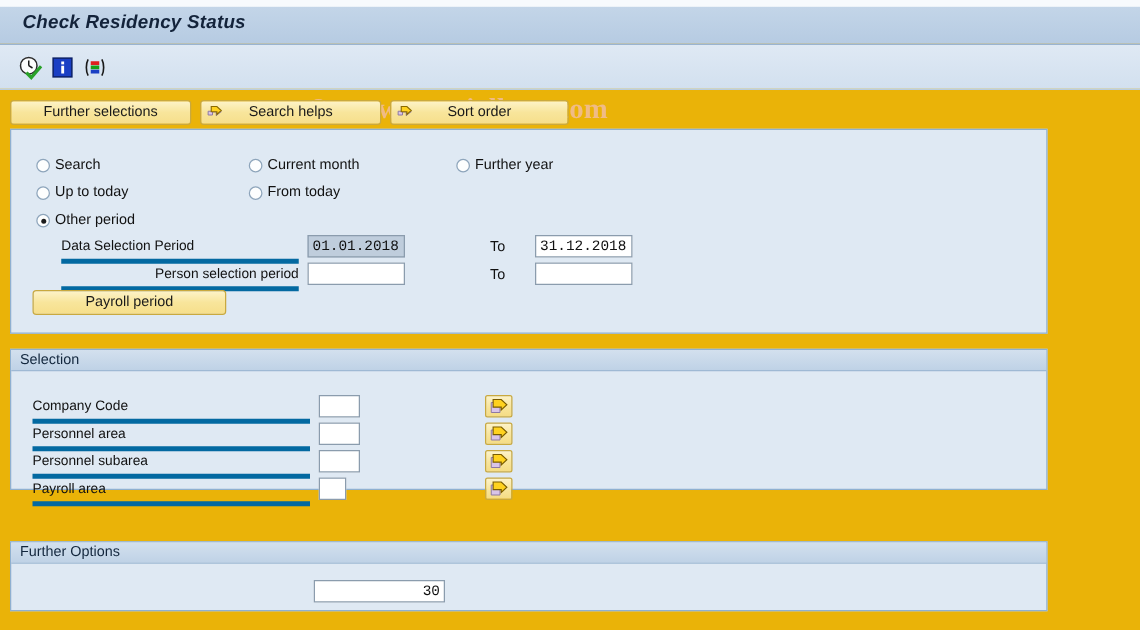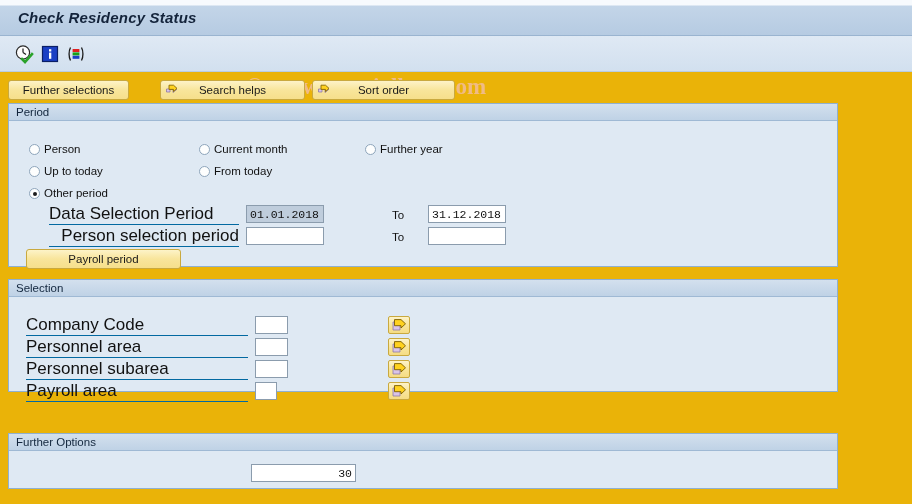--- a/index.html
+++ b/index.html
@@ -129,24 +129,24 @@
     position: absolute;
     left: 15px; top: 0;
     font-size: 11.5px;
     color: #111;
     line-height: 14px;
   }
 
   
   .flabel {
     position: absolute;
-    font-size: 17px;
+    font-size: 11px;
     color: #111;
     line-height: 14px;
-    border-bottom: 1px solid #0369a1;
+    border-bottom: 4px solid #0369a1;
     padding-bottom: 3px;
     white-space: nowrap;
   }
   .plainlabel {
     position: absolute;
     font-size: 11.5px;
     color: #111;
     line-height: 14px;
     white-space: nowrap;
   }
@@ -216,21 +216,21 @@
         <rect x="6.6" y="8.4" width="6.8" height="3.0" fill="#18a018"></rect>
         <rect x="6.6" y="11.8" width="6.8" height="3.0" fill="#1a3fc4"></rect>
       </svg>
     </div>
 
     <div class="watermark">© www.tutorialkart.com</div>
   </div>
 
   <div class="btnrow">
 
-    <div class="sapbtn" style="left:0px; width:121px;">
+    <div class="sapbtn" style="left:0px; width:145px;">
       <span class="lbl">Further selections</span>
     </div>
 
     <div class="sapbtn" style="left:152px; width:145px;">
       <span class="arrow-ico">
         <svg width="15" height="15" viewBox="0 0 15 15">
           <path d="M1.5 9 h3.5 v-2.5 h3 V9.5 L12 6.2 L8 3 v3 H1.5 z" fill="#d9c4e8" stroke="#8d79a3" stroke-width="0.8"></path>
           <path d="M4 2.2 h4.5 l3.5 3.2 -3.5 3.2 v-2.2 h-4.5 z" fill="#ffd21f" stroke="#8a6a00" stroke-width="0.9"></path>
         </svg>
       </span>
@@ -242,26 +242,25 @@
         <svg width="15" height="15" viewBox="0 0 15 15">
           <path d="M1.5 9 h3.5 v-2.5 h3 V9.5 L12 6.2 L8 3 v3 H1.5 z" fill="#d9c4e8" stroke="#8d79a3" stroke-width="0.8"></path>
           <path d="M4 2.2 h4.5 l3.5 3.2 -3.5 3.2 v-2.2 h-4.5 z" fill="#ffd21f" stroke="#8a6a00" stroke-width="0.9"></path>
         </svg>
       </span>
       <span class="lbl">Sort order</span>
     </div>
   </div>
 
   <div class="group" style="top:103px; height:164px;">
-    <div class="ghead">Period</div>
     <div class="gbody" style="height:145px;">
 
       <div class="radio" style="left:20px; top:21px;">
         <span class="mark"></span>
-        <span class="rlbl">Person</span>
+        <span class="rlbl">Search</span>
       </div>
       <div class="radio" style="left:190px; top:21px;">
         <span class="mark"></span>
         <span class="rlbl">Current month</span>
       </div>
       <div class="radio" style="left:356px; top:21px;">
         <span class="mark"></span>
         <span class="rlbl">Further year</span>
       </div>
 

